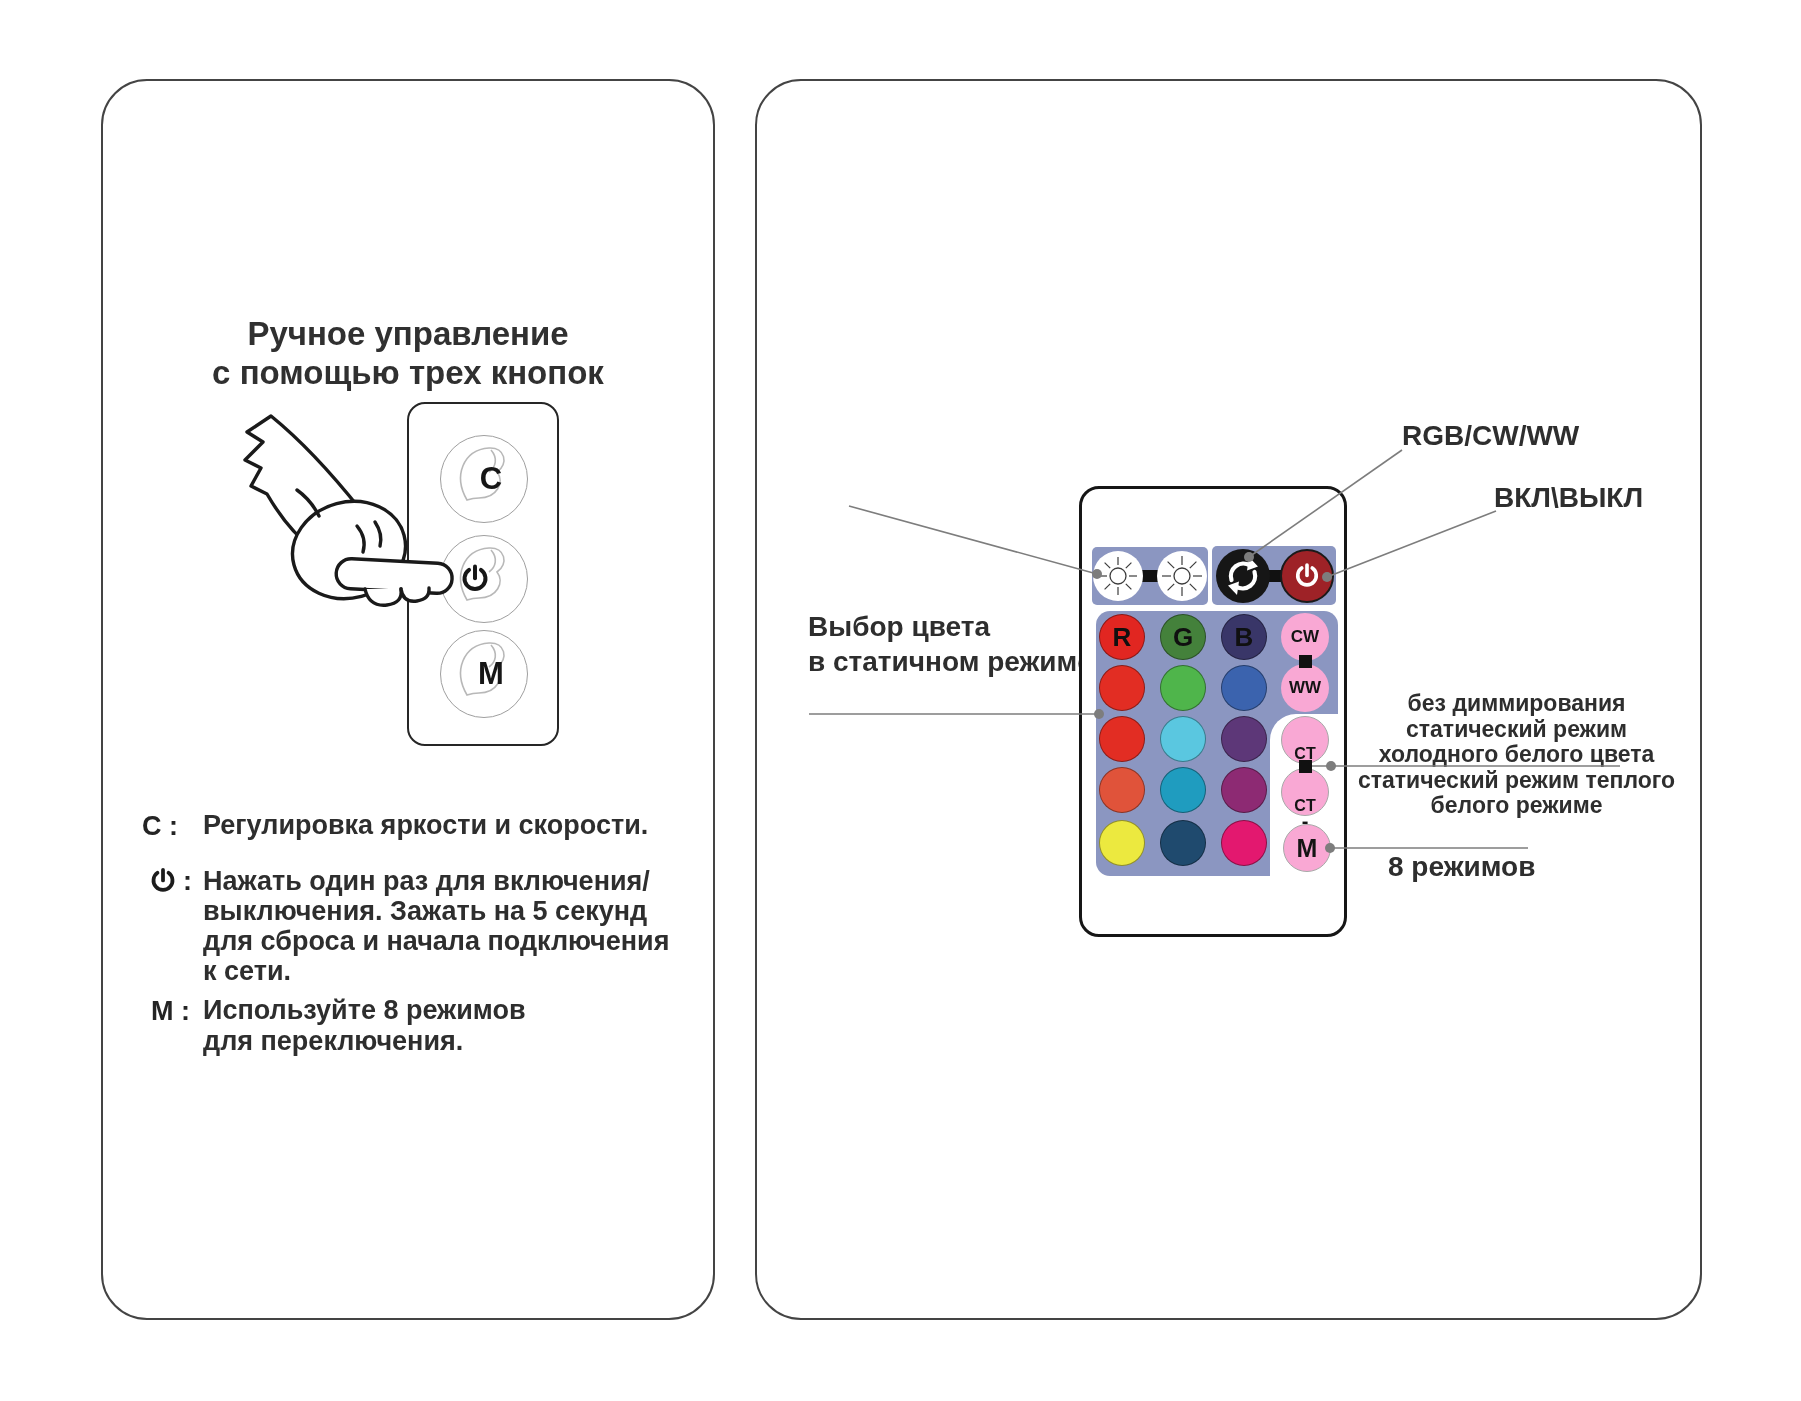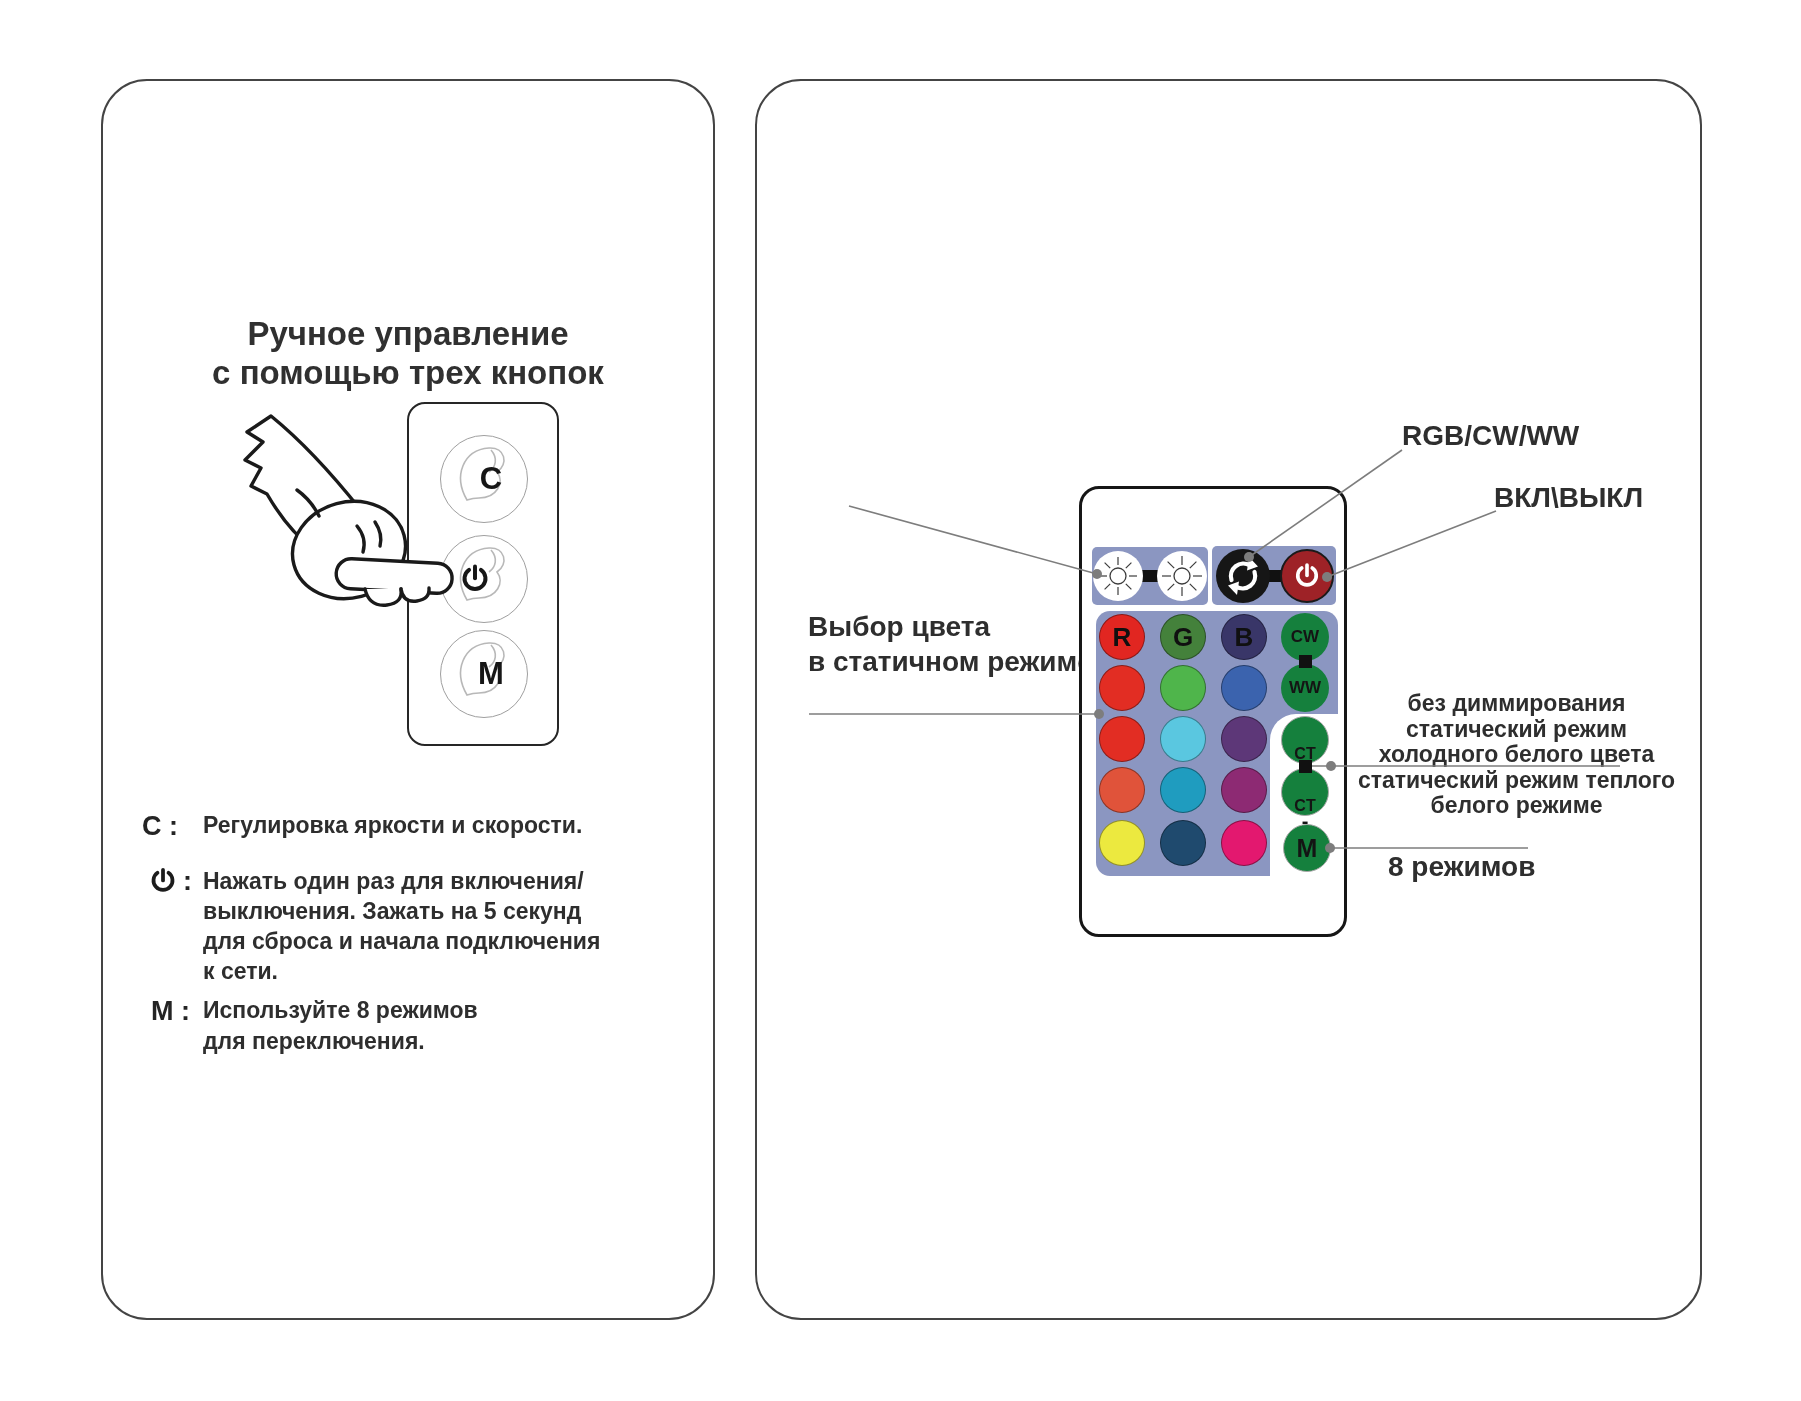--- a/index.html
+++ b/index.html
@@ -22,21 +22,21 @@
                border:2.5px solid #262626; border-radius:18px; background:#fff; }
   .lp-btn { position:absolute; left:31px; width:88px; height:88px; border-radius:50%;
             border:1.5px solid #9f9f9f; background:#fff;
             display:flex; align-items:center; justify-content:center; }
   .lp-btn .leaf { position:absolute; left:0; top:0; }
   .lp-btn .btn-letter { position:relative; font-size:31px; font-weight:700; color:#161616; margin-left:14px; }
 
   #hand-svg { left:237px; top:398px; }
 
   .leg-key  { font-size:27px; font-weight:700; color:#242424; }
-  .leg-text { font-size:23px; font-weight:600; color:#2e2e2e; line-height:30px; white-space:nowrap; }
+  .leg-text { font-size:27px; font-weight:600; color:#2e2e2e; line-height:30px; white-space:nowrap; }
 
   
   .co-label { font-size:28px; font-weight:700; color:#2e2e2e; line-height:35px; white-space:nowrap; }
   .note-block { font-size:23px; font-weight:600; color:#2e2e2e; line-height:25.5px; white-space:nowrap;text-align:center; }
 
   
   #rp-remote { left:1079px; top:486px; width:268px; height:451px;
                border:3px solid #161616; border-radius:20px; background:#fff; }
   .blue-block { position:absolute; border-radius:5px; }
   #blk-bright { left:1092px; top:547px; width:116px; height:58px; }
@@ -44,21 +44,21 @@
   .conn { position:absolute; background:#111; }
   .round-btn { position:absolute; border-radius:50%; display:flex; align-items:center; justify-content:center; }
   .white-circ { background:#fff; }
   #grid-panel { left:1096px; top:611px; width:242px; height:265px; border-radius:14px; z-index:1; }
   #grid-notch { left:1270px; top:714px; width:74px; height:164px; background:#fff;
                 border-top-left-radius:26px; z-index:2; }
   .gc { position:absolute; width:46px; height:46px; border-radius:50%;
         border:1px solid rgba(0,0,0,.38); z-index:3;
         display:flex; align-items:center; justify-content:center;
         font-size:26px; font-weight:700; color:#101010; }
-  .keycap { position:absolute; z-index:3; border-radius:50%; background:#15803d;
+  .keycap { position:absolute; z-index:3; border-radius:50%; background:#f9a8d4;
             display:flex; flex-direction:column; align-items:center; justify-content:center;
             font-weight:700; color:#141414; }
   .keycap.small-txt { font-size:17px; }
   .ct-top  { font-size:16px; line-height:14px;margin-top:44px; }
   .ct-sign { font-size:20px; line-height:16px; }
   .sq { position:absolute; width:13px; height:13px; background:#111; z-index:4; }
 
   #callout-svg { left:0; top:0; z-index:6; pointer-events:none; }
 </style>
 </head>

